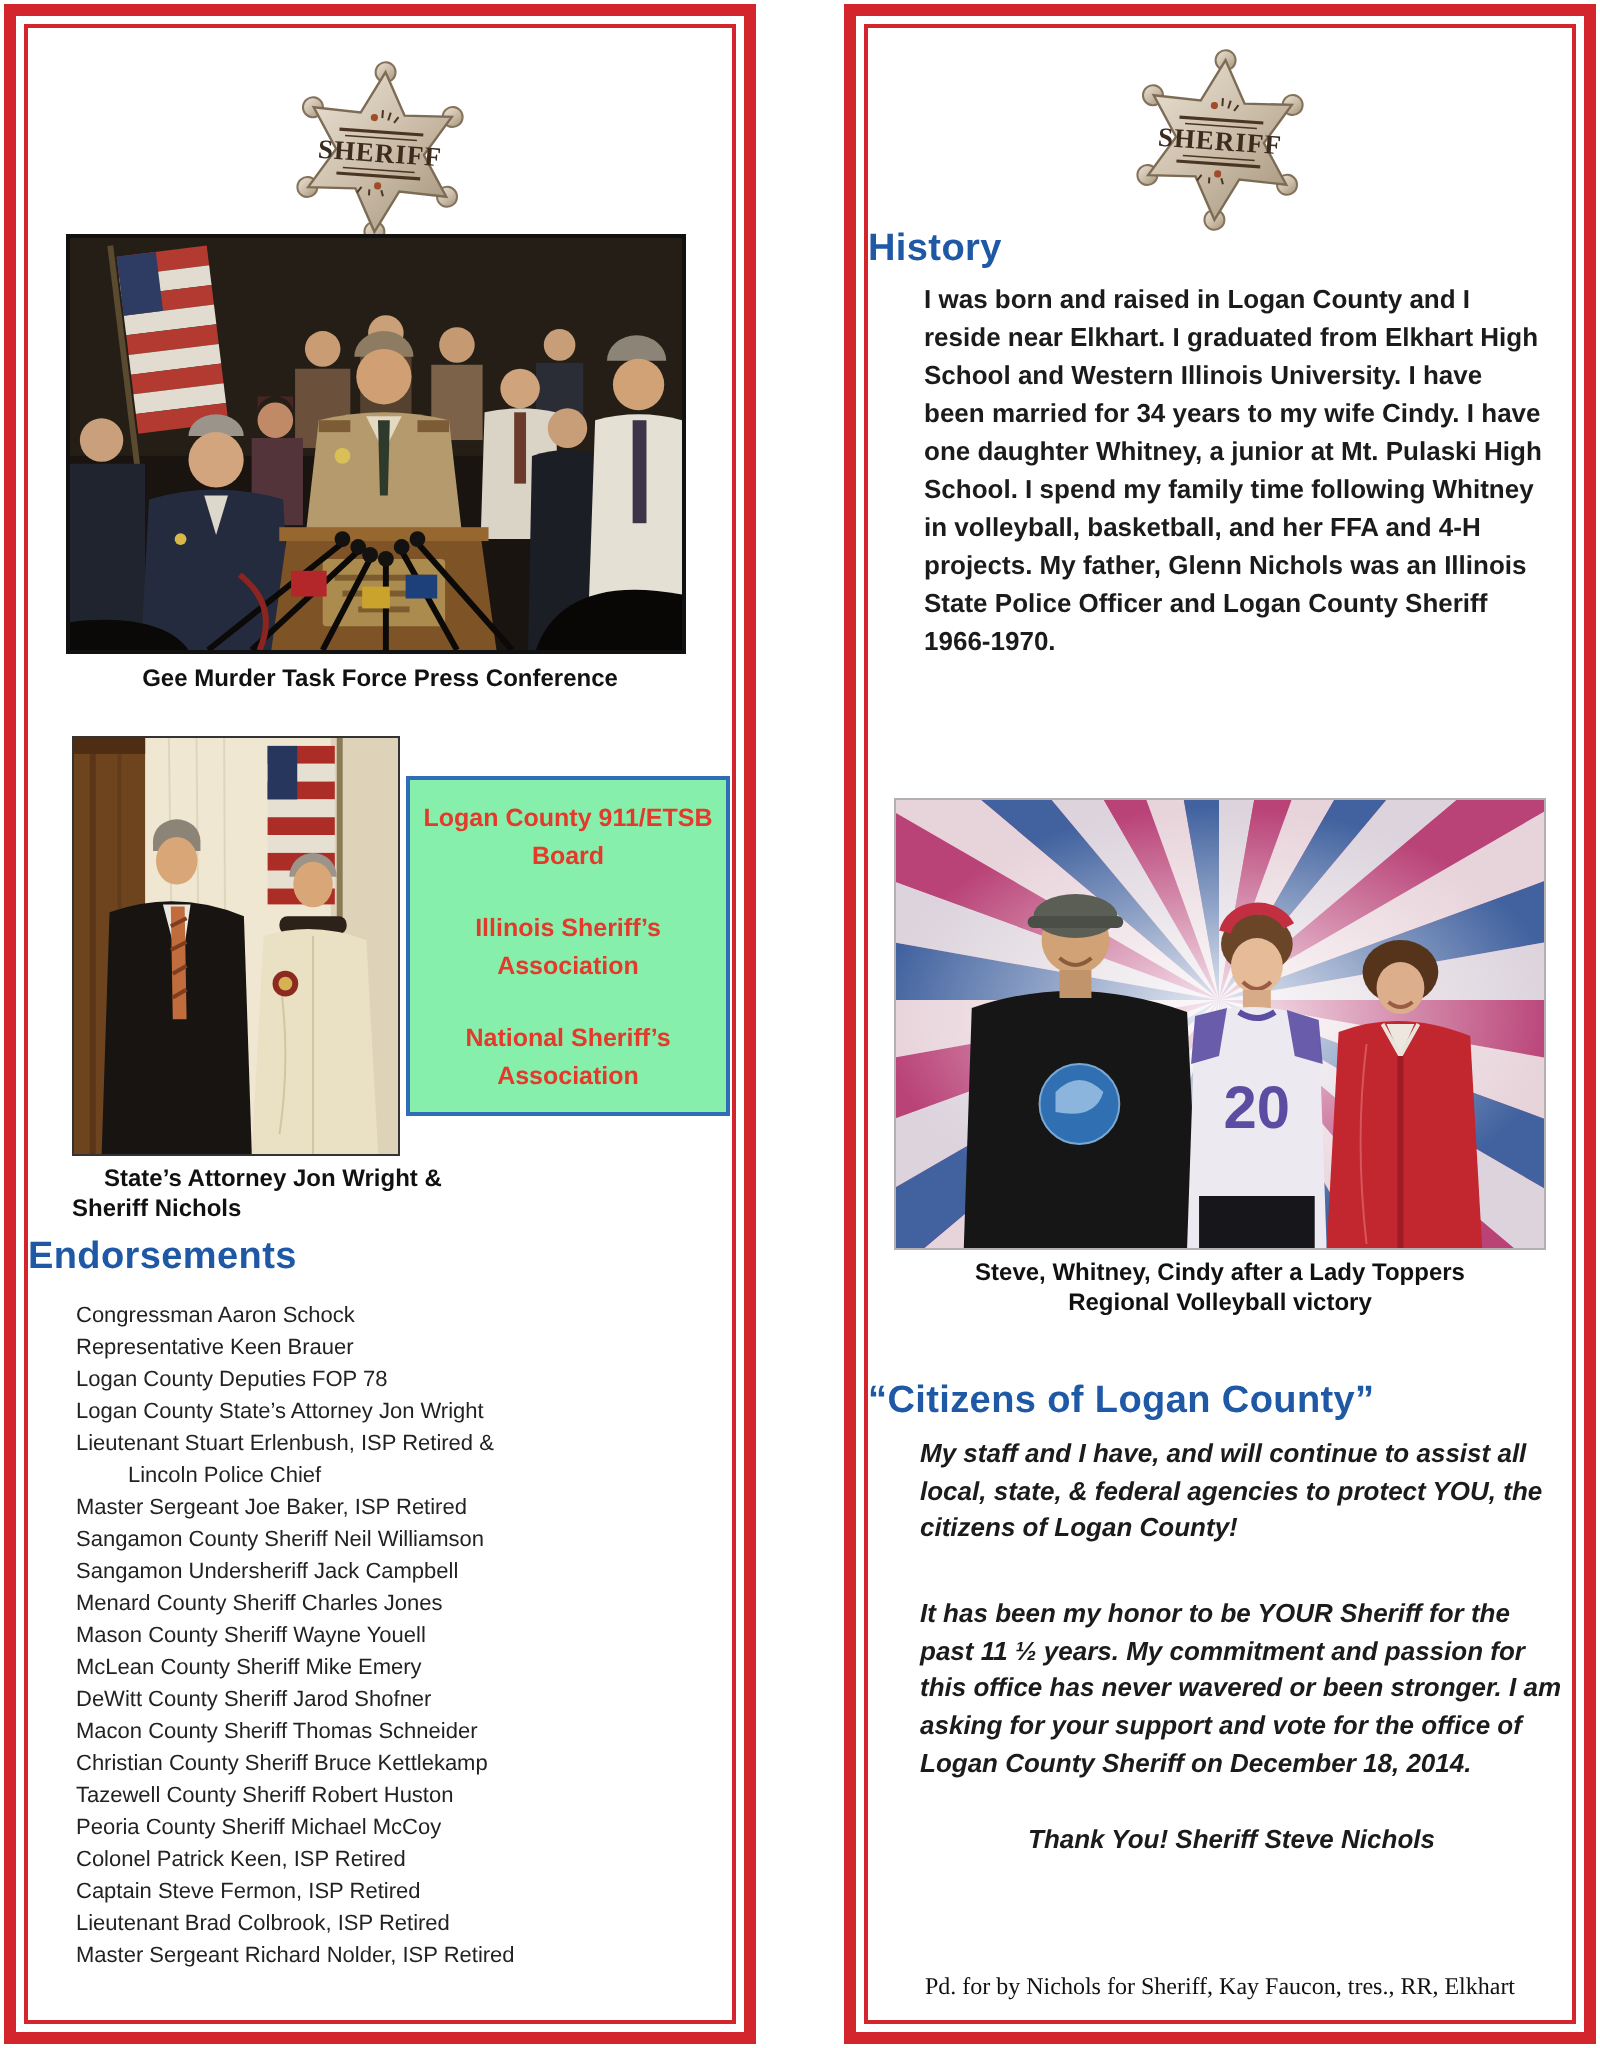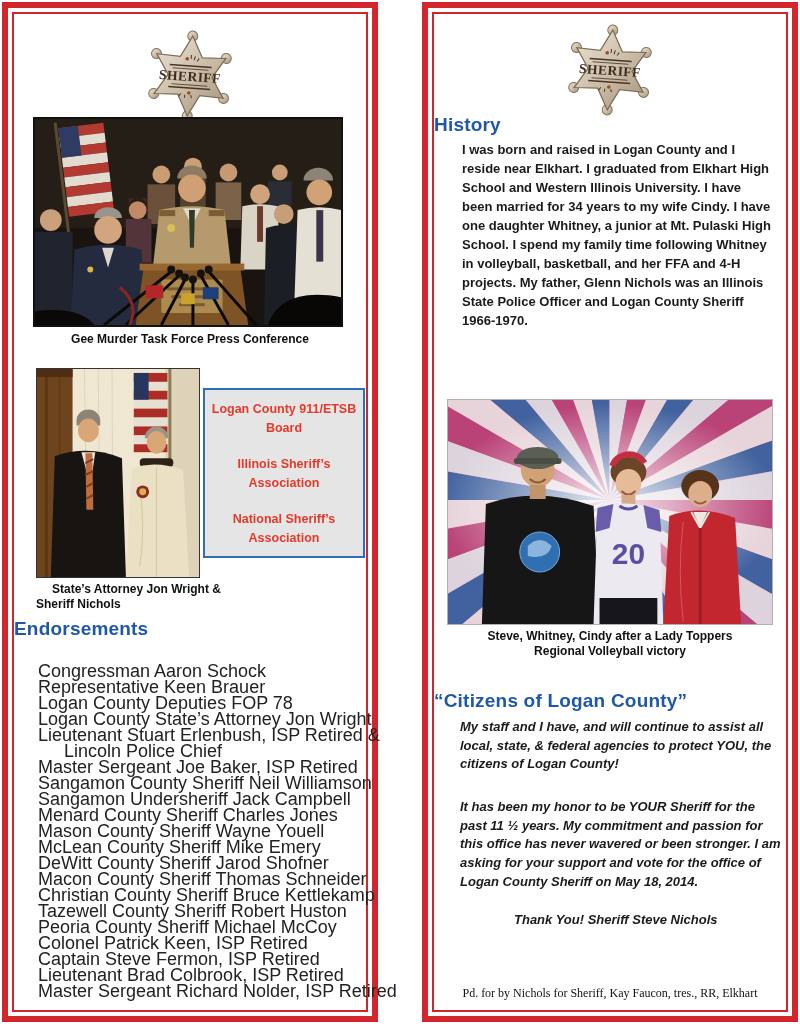--- a/index.html
+++ b/index.html
@@ -27,28 +27,28 @@
   .photo-frame{box-sizing:border-box;background:#bef264;}
   .photo-frame svg{display:block;width:100%;height:100%;}
   .caption{font-size:12px;font-weight:bold;line-height:15px;color:#111;}
   .caption.center{text-align:center;width:100%;left:0;}
   .section-heading{
     width:100%;left:0;font-size:19px;font-weight:bold;
     color:var(--heading-blue);letter-spacing:.2px;
   }
   .memberships{
     box-sizing:border-box;border:2px solid var(--box-border-blue);
-    padding-top:10px;text-align:center;background:#e5e5e5;
+    padding-top:10px;text-align:center;background:#86efac;
   }
   .member-line{
     font-size:12.5px;font-weight:bold;line-height:19px;
     color:var(--accent-red-text);
   }
   .member-line:empty{height:17px;}
-  .endorse-list{font-size:18px;line-height:16px;color:#222;margin-top:13px;}
+  .endorse-list{font-size:11px;line-height:16px;color:#222;}
   .endorse-item{padding-left:26px;text-indent:-26px;white-space:nowrap;}
   .endorse-item.indent{padding-left:26px;text-indent:0;}
   .history-body{
     font-size:13px;font-weight:bold;line-height:19px;color:var(--body-text);
     text-align:left;
   }
   .citizens-para{
     font-size:13px;font-weight:bold;font-style:italic;line-height:18.7px;
     color:var(--body-text);
   }
@@ -404,19 +404,19 @@
             <path d="M236,122 Q230,170 236,222" stroke="#d8555c" fill="none"></path>
           </g>
         </g>
       </svg>
     </div>
     <div class="abs caption center" style="top:615px;">Steve, Whitney, Cindy after a Lady Toppers</div>
     <div class="abs caption center" style="top:630px;">Regional Volleyball victory</div>
 
     <div class="abs section-heading" style="top:676px;">“Citizens of Logan County”</div>
     <div class="abs citizens-para" style="left:26px;top:704px;width:320px;">My staff and I have, and will continue to assist all local, state, &amp; federal agencies to protect YOU, the citizens of Logan County!</div>
-    <div class="abs citizens-para" style="left:26px;top:784px;width:322px;">It has been my honor to be YOUR Sheriff for the past 11 ½ years.  My commitment and passion for this office has never wavered or been stronger.  I am asking for your support and vote for the office of Logan County Sheriff on May 18, 2014.</div>
+    <div class="abs citizens-para" style="left:26px;top:784px;width:322px;">It has been my honor to be YOUR Sheriff for the past 11 ½ years.  My commitment and passion for this office has never wavered or been stronger.  I am asking for your support and vote for the office of Logan County Sheriff on December 18, 2014.</div>
     <div class="abs citizens-para" style="left:80px;top:897px;width:272px;">Thank You!  Sheriff Steve Nichols</div>
 
     <div class="abs footer-line" style="top:972px;">Pd. for by Nichols for Sheriff, Kay Faucon, tres., RR, Elkhart</div>
 
   </div>
 </div>
 
 </body></html>

